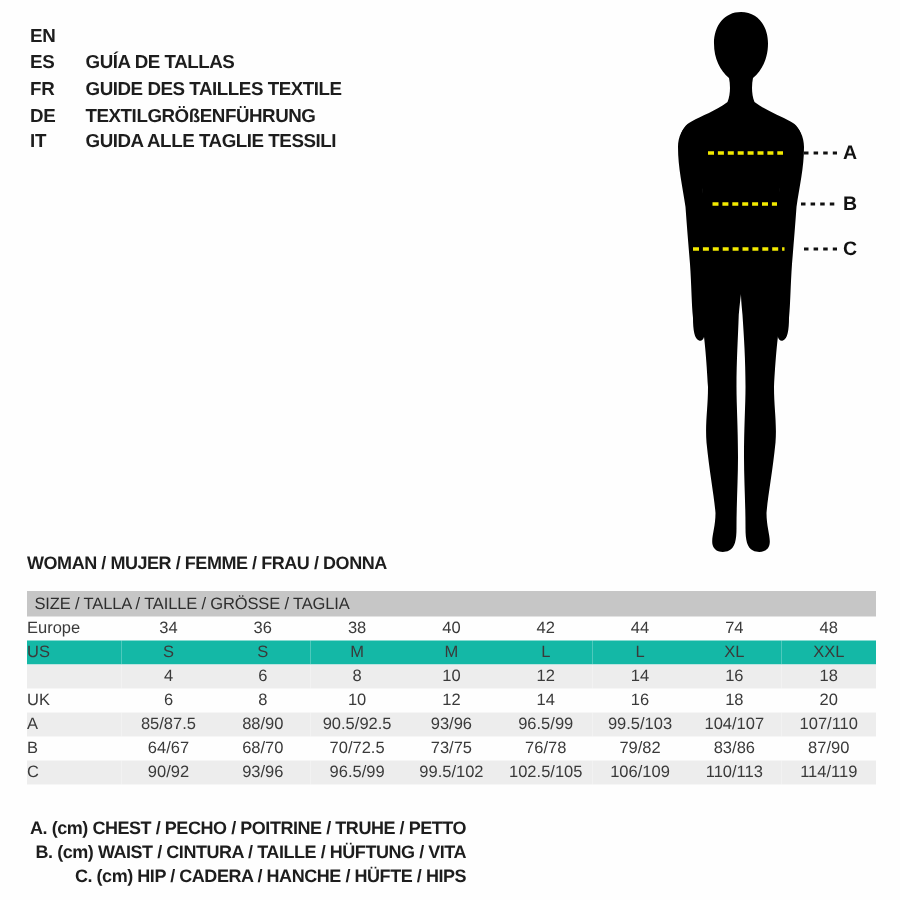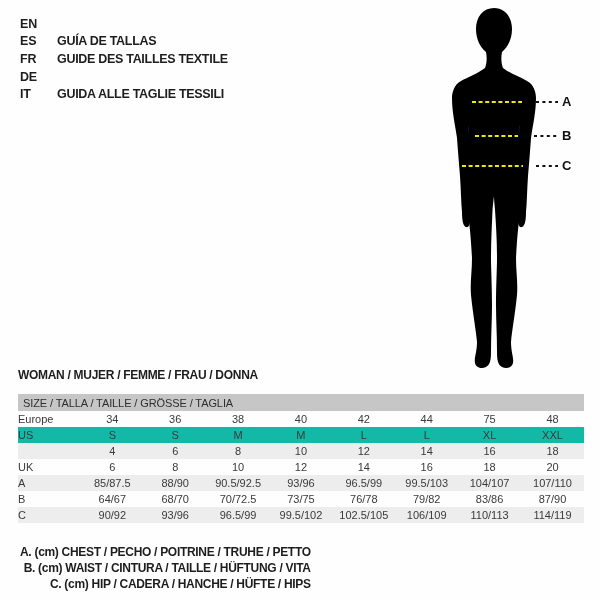--- a/index.html
+++ b/index.html
@@ -82,20 +82,21 @@
       <div class="lang-row">
         <span class="lang-code">ES</span>
         <span class="lang-label">GUÍA DE TALLAS</span>
       </div>
       <div class="lang-row">
         <span class="lang-code">FR</span>
         <span class="lang-label">GUIDE DES TAILLES TEXTILE</span>
       </div>
       <div class="lang-row">
         <span class="lang-code">DE</span>
+        <span class="lang-label">TEXTILGRÖßENFÜHRUNG</span>
       </div>
       <div class="lang-row">
         <span class="lang-code">IT</span>
         <span class="lang-label">GUIDA ALLE TAGLIE TESSILI</span>
       </div>
     </section>
 
   <figure class="figure">
     <svg viewBox="0 0 170 380" aria-hidden="true">
       <g fill="#000000">
@@ -191,21 +192,21 @@
       </thead>
       <tbody>
           <tr>
             <td class="row-label">Europe</td>
             <td class="cell">34</td>
             <td class="cell">36</td>
             <td class="cell">38</td>
             <td class="cell">40</td>
             <td class="cell">42</td>
             <td class="cell">44</td>
-            <td class="cell">75</td>
+            <td class="cell">74</td>
             <td class="cell">48</td>
           </tr>
           <tr class="shade-faint">
             <td class="row-label">US</td>
             <td class="cell">S</td>
             <td class="cell">S</td>
             <td class="cell">M</td>
             <td class="cell">M</td>
             <td class="cell">L</td>
             <td class="cell">L</td>

